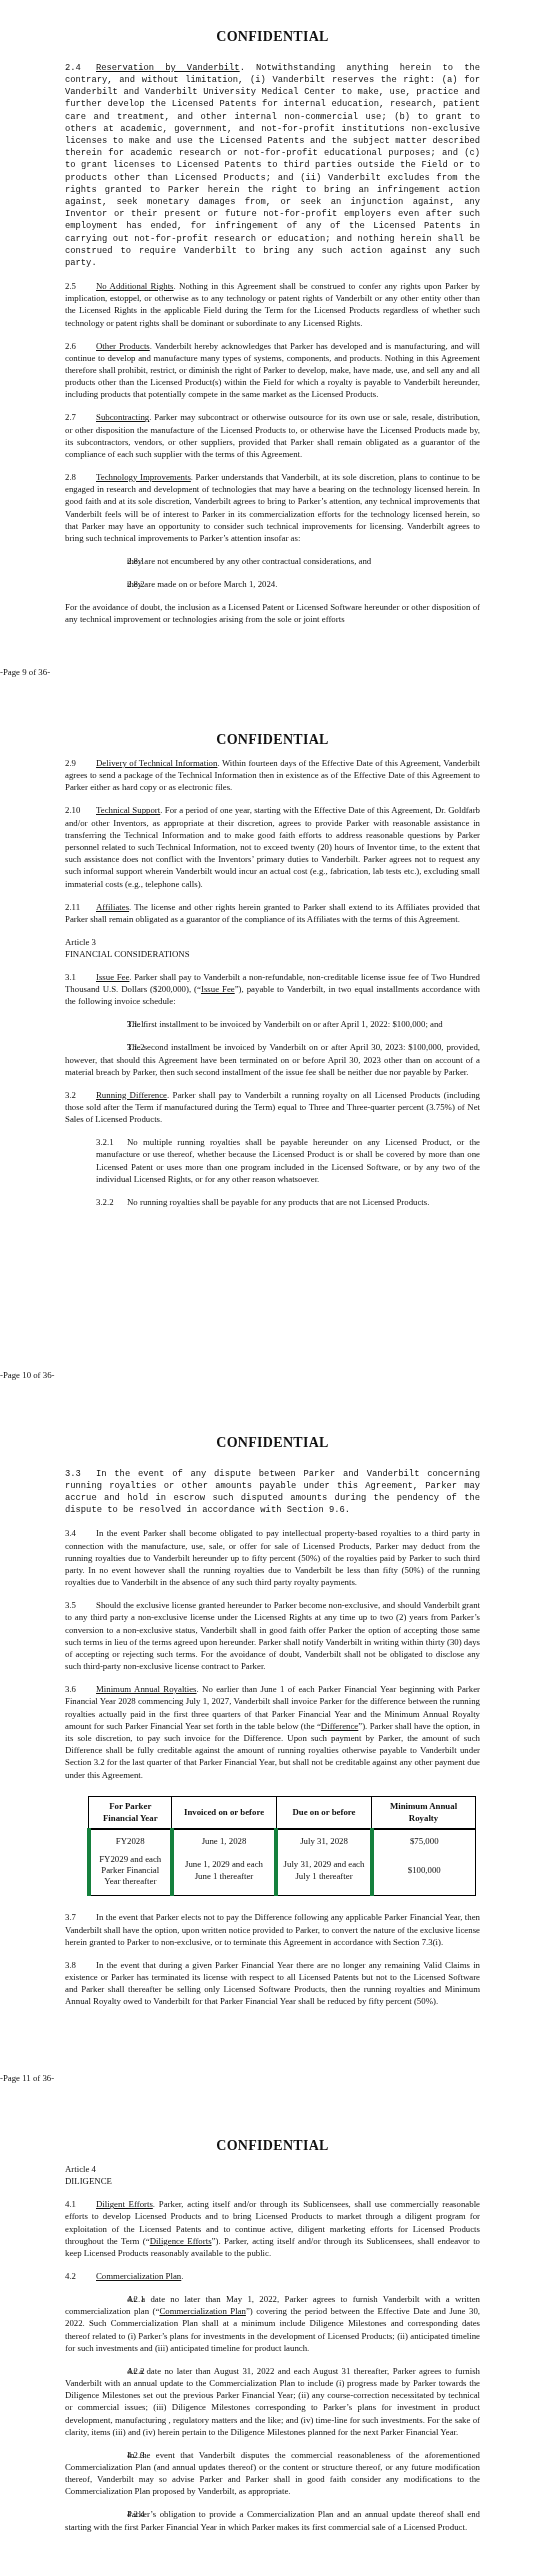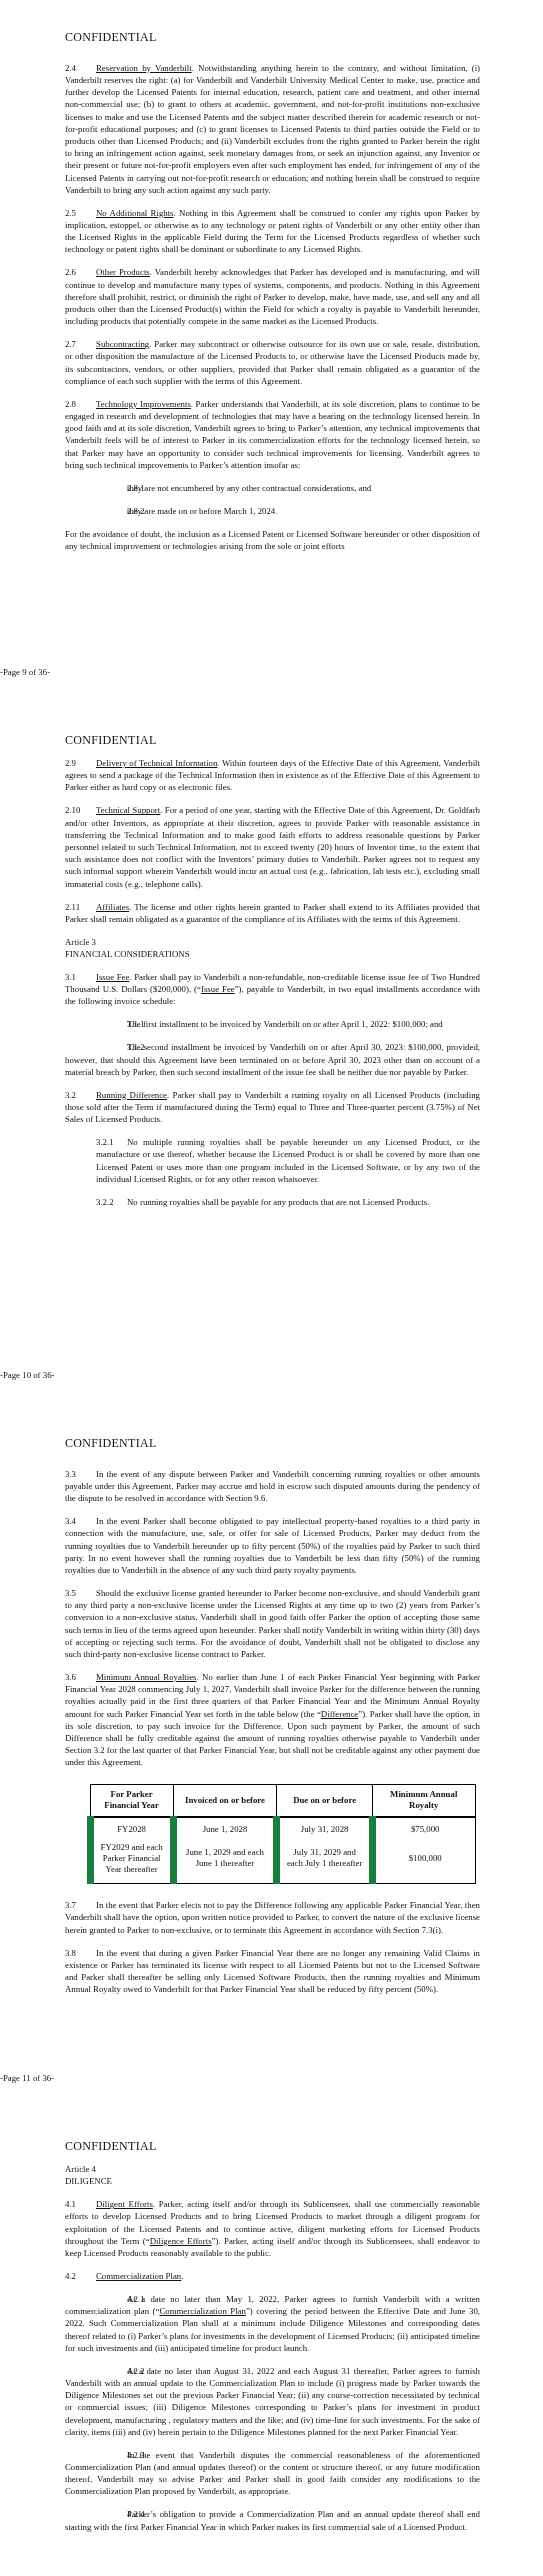--- a/index.html
+++ b/index.html
@@ -10,22 +10,22 @@
     font-family:"Liberation Serif","DejaVu Serif",serif;
     font-size:8.8px; line-height:12.2px;
   }
   .page {
     position:relative; width:544px; height:703px;
     box-sizing:border-box;
     padding:31px 64px 0 65px;
     overflow:hidden;
     background:#ffffff;
   }
-  .confhead { font-size:12px; letter-spacing:0.3px; }
-  .first { margin-top:18.5px; }
+  .confhead { text-align:center; font-size:14px; letter-spacing:0.3px;font-weight:bold; }
+  .first { margin-top:18.5px;font-family:Liberation Mono, monospace; }
   p { margin:10.8px 0 0 0; text-align:justify; }
   .n  { display:inline-block; width:31px; }
   .n2 { display:inline-block; width:31px; }
   .sub { text-indent:31px; }
   .blockind { margin-left:31px; }
   .u { text-decoration:underline; }
   .arthead { text-align:left; margin-top:10.8px; }
   .footer {
     position:absolute; top:666px; left:0; width:544px;
   }
@@ -37,21 +37,21 @@
   }
   table.royalty col.c1{width:80px} table.royalty col.c2{width:100px}
   table.royalty col.c3{width:92px} table.royalty col.c4{width:99px}
   table.royalty th {
     border-left:1px solid #000; border-right:1px solid #000;
     border-bottom:2.1px double #000;
     font-weight:bold; text-align:center; vertical-align:middle;
     padding:4.1px 3.1px; line-height:11.3px;
   }
   table.royalty td {
-    border-left:7px solid #15803d; border-right:1px solid #000;
+    border-left:4px solid #15803d; border-right:1px solid #000;
     text-align:center; vertical-align:middle;
     padding:3.6px 4.1px; line-height:11.3px;
   }
   table.royalty tr.r1 td { padding-top:6.2px; padding-bottom:2.1px; }
   table.royalty tr.r2 td { padding-top:4.1px; padding-bottom:7.2px; }
 </style>
 </head>
 <body>
 
 <div class="page">

